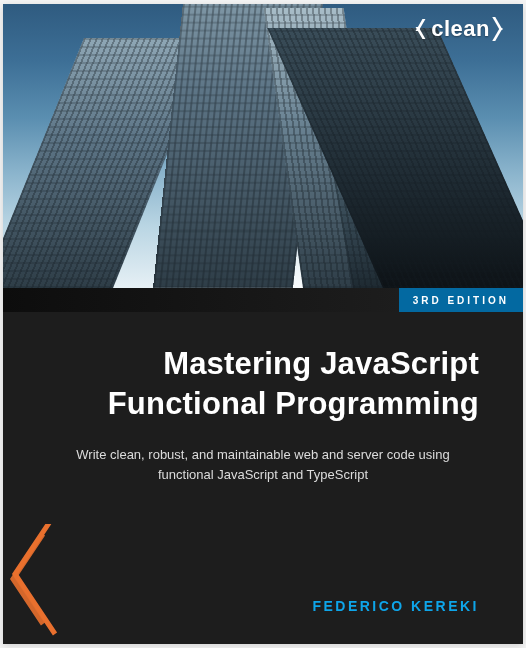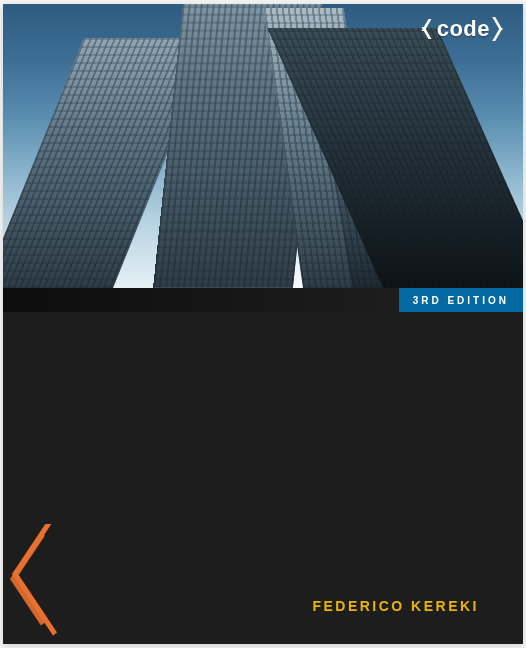--- a/index.html
+++ b/index.html
@@ -154,51 +154,58 @@
     bottom: 0;
     width: 90px;
     height: 120px;
     overflow: hidden;
   }
 
   .author {
     position: absolute;
     bottom: 30px;
     right: 44px;
-    color: #eab308;
+    color: #0ea5e9;
     font-size: 14px;
     letter-spacing: 2.5px;
     font-weight: 600;
   }
 </style>
 </head>
 <body>
 
 <div class="cover">
 
   <div class="hero">
     <div class="sky"></div>
     <div class="bldg b-left"></div>
     <div class="bldg b-center-l"></div>
     <div class="bldg b-center-r"></div>
     <div class="bldg b-right-2"></div>
     <div class="bldg b-right"></div>
 
     <div class="publisher">
       <span class="pub-angle"></span>
-      <span>code</span>
+      <span>clean</span>
       <span class="pub-close"></span>
     </div>
   </div>
 
   <div class="edition-row">
     <div class="bar"></div>
     <div class="edition-badge">3RD EDITION</div>
   </div>
 
+  <div class="content">
+    <div class="title">
+      <div>Mastering JavaScript</div>
+      <div>Functional Programming</div>
+    </div>
+    <div class="subtitle">Write clean, robust, and maintainable web and server code using functional JavaScript and TypeScript</div>
+  </div>
 
   <div class="chevron">
     <svg width="90" height="120" viewBox="0 0 90 120">
       <polyline points="52,-10 12,50 52,110" fill="none" stroke="#e9702e" stroke-width="5" stroke-linejoin="miter"></polyline>
       <polyline points="40,10 10,55 40,100" fill="none" stroke="#e9702e" stroke-width="5" stroke-linejoin="miter" opacity="0.9"></polyline>
     </svg>
   </div>
 
   <div class="author">FEDERICO KEREKI</div>
 

